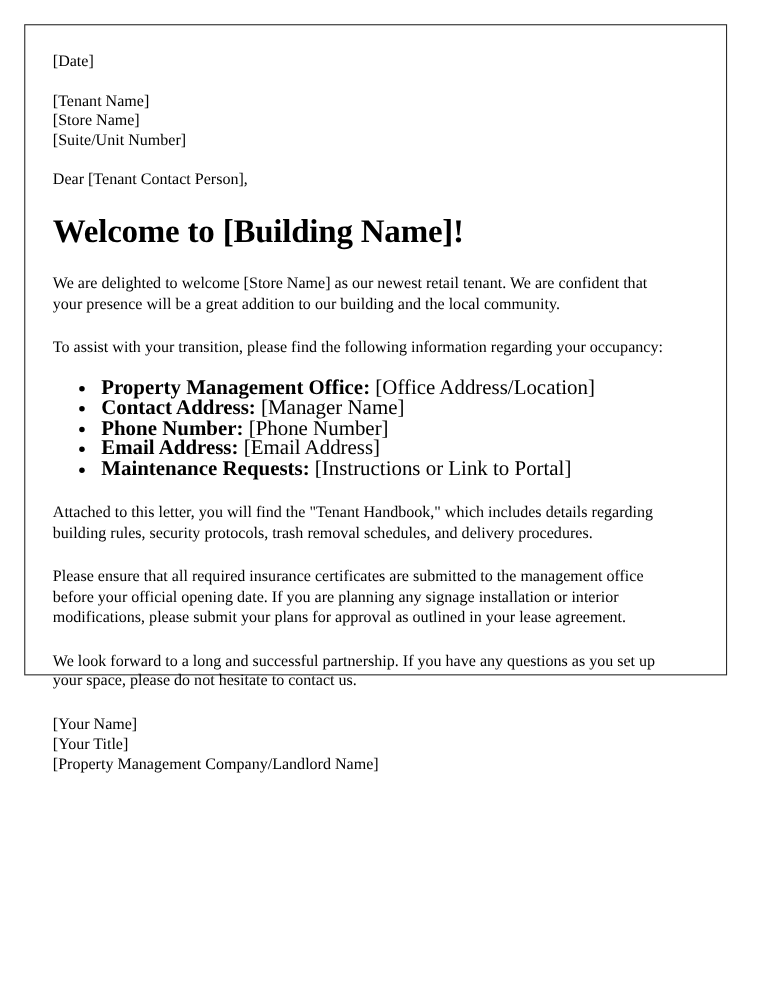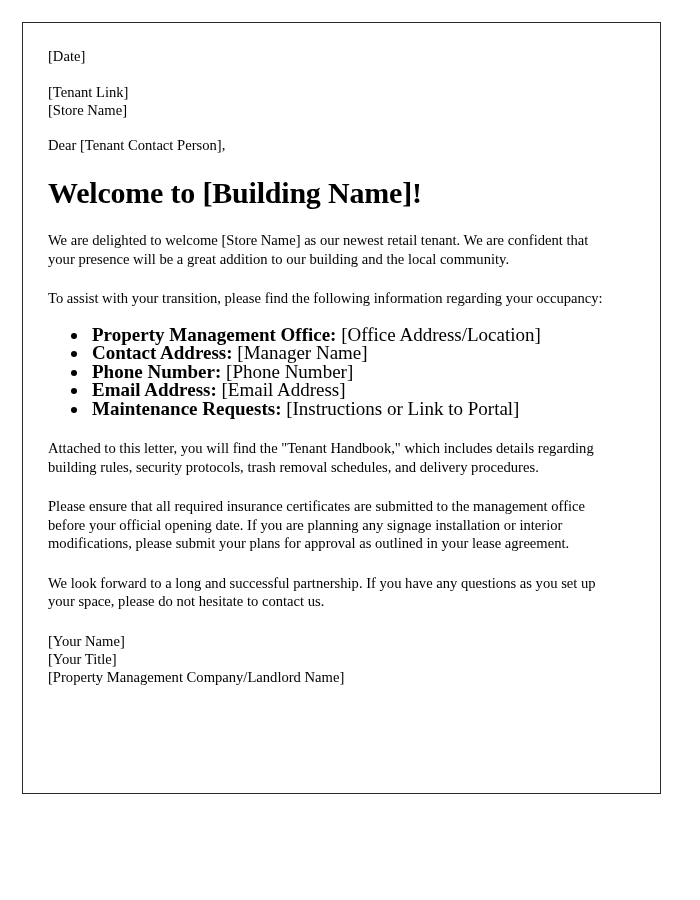--- a/index.html
+++ b/index.html
@@ -13,21 +13,21 @@
     font-family: "Liberation Serif", "DejaVu Serif", serif;
     color: #000000;
     overflow: hidden;
   }
 
   #page-frame {
     position: absolute;
     left: 22px;
     top: 22px;
     width: 639px;
-    height: 772px;
+    height: 592px;
     border: 1px solid #2b2b2b;
     box-sizing: border-box;
     background: #ffffff;
   }
 
   #letter-body {
     padding: 24px 24px 0 25px;
     box-sizing: border-box;
   }
 
@@ -108,22 +108,23 @@
 <body>
 
 <div id="page-frame">
   <div id="letter-body">
 
     <div class="date-line">[Date]</div>
 
     <div class="spacer-sm"></div>
 
     <div class="address-block">
-      <div class="line">[Tenant Link]</div>
+      <div class="line">[Tenant Name]</div>
       <div class="line">[Store Name]</div>
+      <div class="line">[Suite/Unit Number]</div>
     </div>
 
     <div class="spacer-md"></div>
 
     <div class="salutation">Dear [Tenant Contact Person],</div>
 
     <h1 class="letter-heading">Welcome to [Building Name]!</h1>
 
     <p class="para">We are delighted to welcome [Store Name] as our newest retail tenant. We are confident that your presence will be a great addition to our building and the local community.</p>
 

